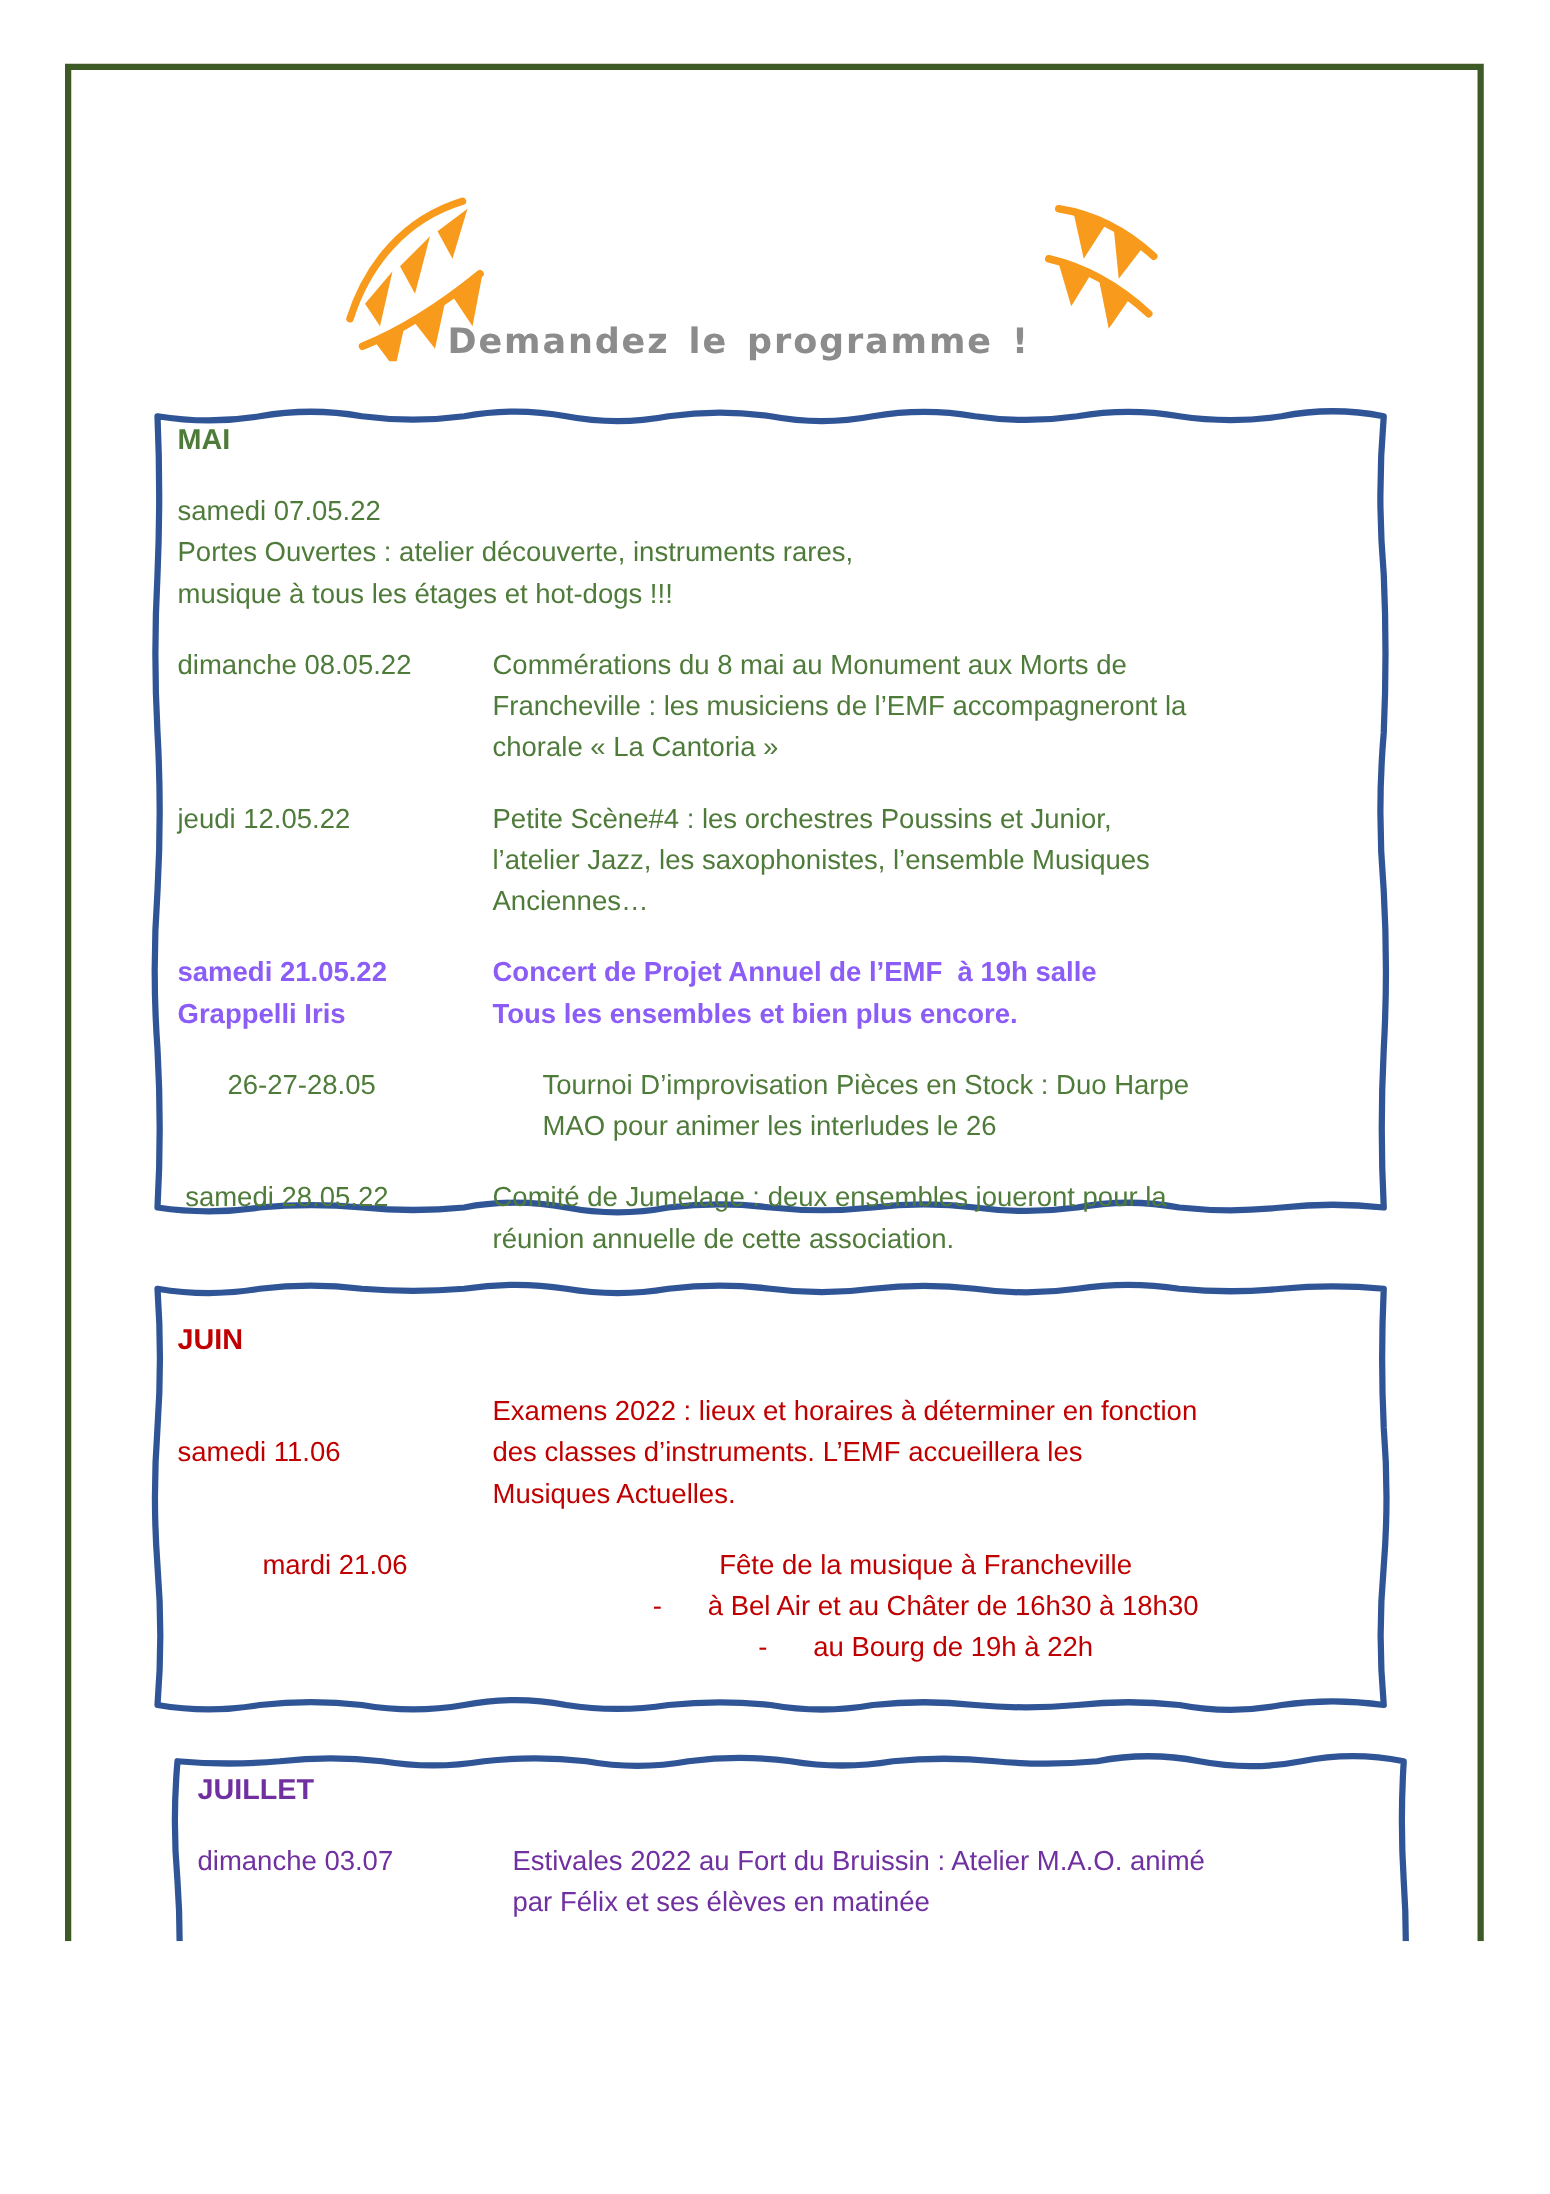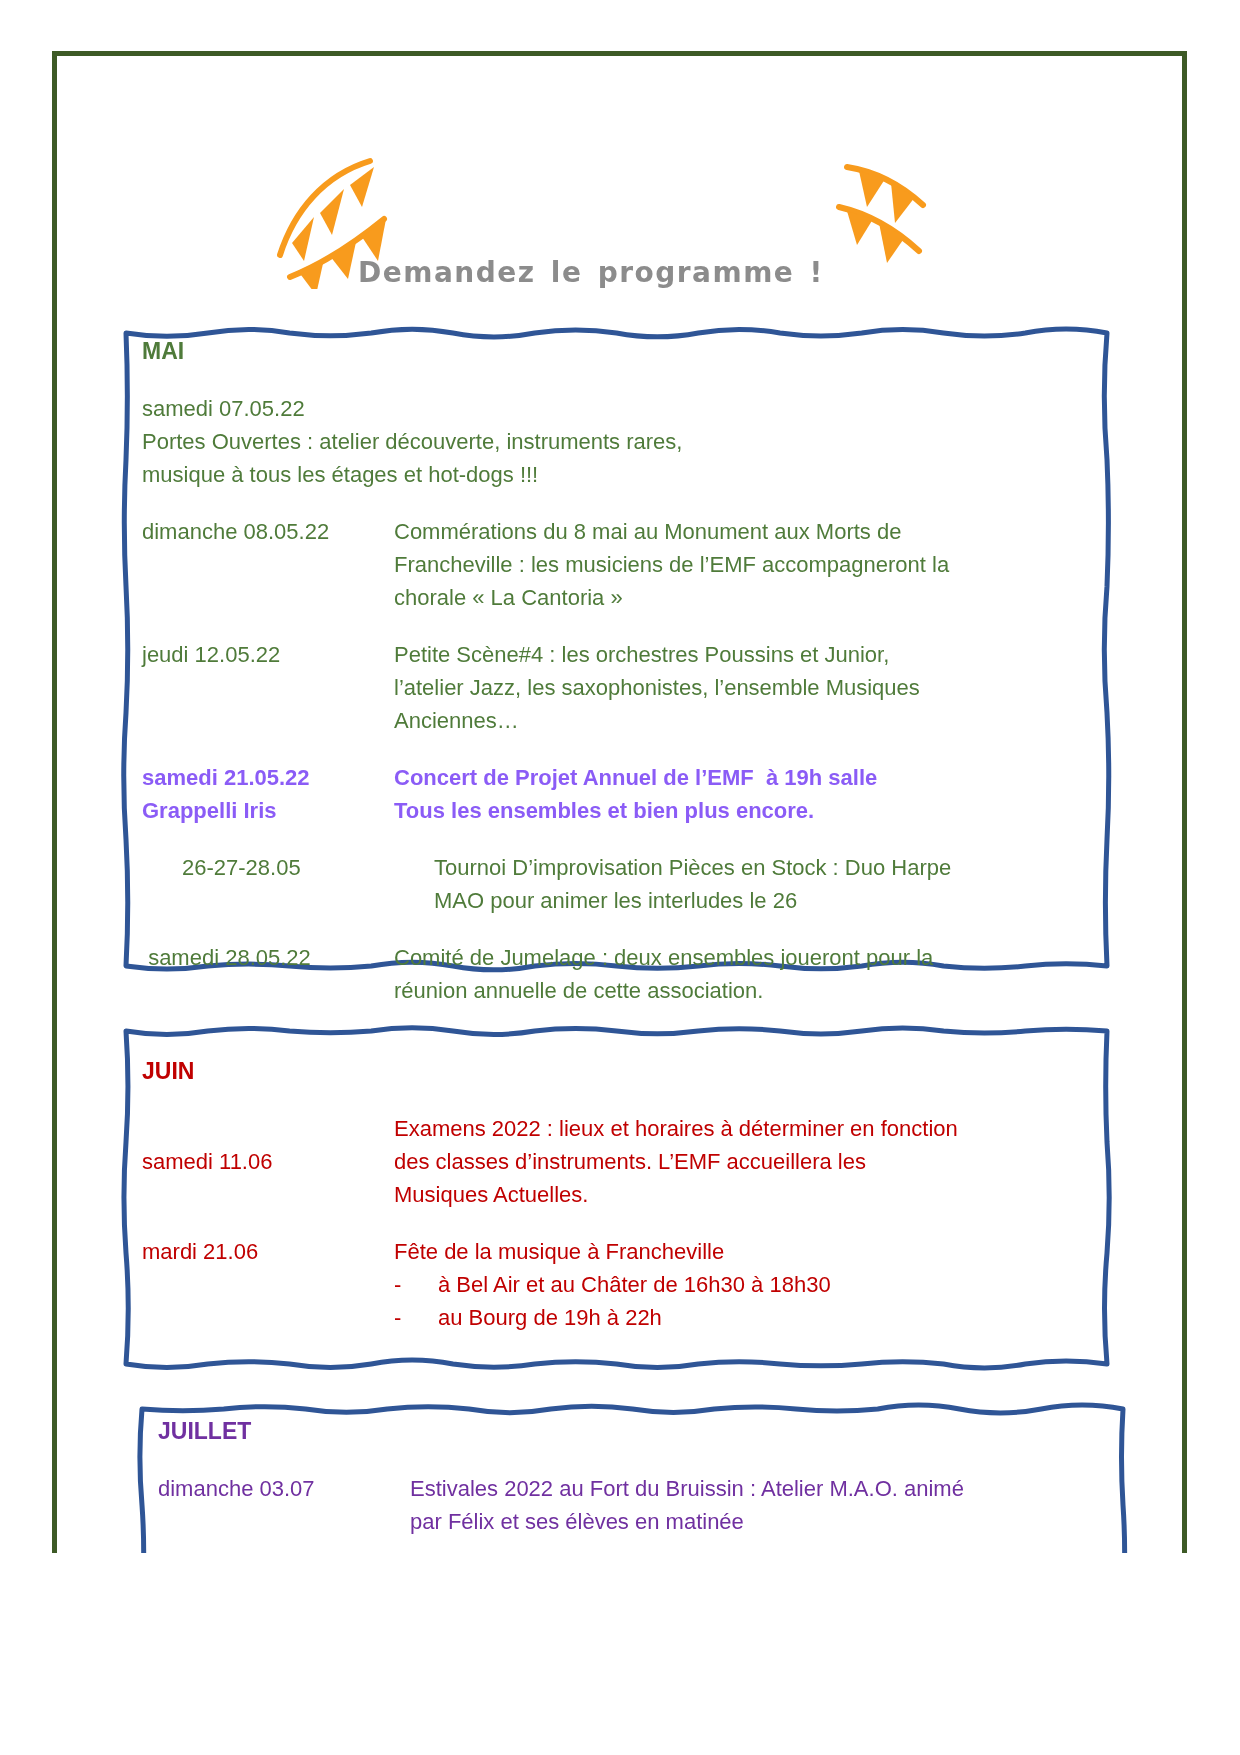--- a/index.html
+++ b/index.html
@@ -140,21 +140,21 @@
         <path d="M 6 6 Q 46.9 13.0 87.8 6.0 Q 128.6 0.9 169.5 6.0 Q 210.4 9.4 251.3 6.0 Q 292.1 -0.3 333.0 6.0 Q 373.9 12.9 414.8 6.0 Q 455.6 1.1 496.5 6.0 Q 537.4 11.5 578.3 6.0 Q 619.1 1.5 660.0 6.0 Q 700.9 11.8 741.8 6.0 Q 782.6 -0.2 823.5 6.0 Q 864.4 10.0 905.3 6.0 Q 946.1 2.3 987.0 6.0 Q 984.4 61.5 987.0 117.0 Q 991.4 172.5 987.0 228.0 Q 982.0 283.5 987.0 339.0 Q 946.1 333.1 905.3 339.0 Q 864.4 346.8 823.5 339.0 Q 782.6 334.6 741.8 339.0 Q 700.9 342.7 660.0 339.0 Q 619.1 334.6 578.3 339.0 Q 537.4 346.2 496.5 339.0 Q 455.6 334.7 414.8 339.0 Q 373.9 345.3 333.0 339.0 Q 292.1 331.1 251.3 339.0 Q 210.4 346.0 169.5 339.0 Q 128.6 334.3 87.8 339.0 Q 46.9 346.0 6.0 339.0 Q 10.5 283.5 6.0 228.0 Q 1.9 172.5 6.0 117.0 Q 9.9 61.5 6.0 6.0 Z" fill="none" stroke="#2f5596" stroke-width="5" stroke-linecap="round" stroke-linejoin="round"></path>
       </svg>
     <div class="box-content">
         <div class="section-heading" style="color: rgb(192, 0, 0);">JUIN</div>
         <div class="event-row" style="color: rgb(192, 0, 0); align-items: center;">
           <div class="event-date">samedi 11.06</div>
           <div class="event-desc">Examens 2022 : lieux et horaires à déterminer en fonction
 des classes d’instruments. L’EMF accueillera les
 Musiques Actuelles.</div>
         </div>
-        <div class="event-row" style="color: rgb(192, 0, 0);">
+        <div class="event-row" style="color: rgb(192, 0, 0); text-align: center;">
           <div class="event-date">mardi 21.06</div>
           <div class="event-desc">Fête de la musique à Francheville
 -      à Bel Air et au Châter de 16h30 à 18h30
 -      au Bourg de 19h à 22h</div>
         </div>
       </div>
   </div>
 
   <div class="event-box" id="box-juillet">
       <svg width="993" height="204" viewBox="0 0 993 204" class="wavy-border">

